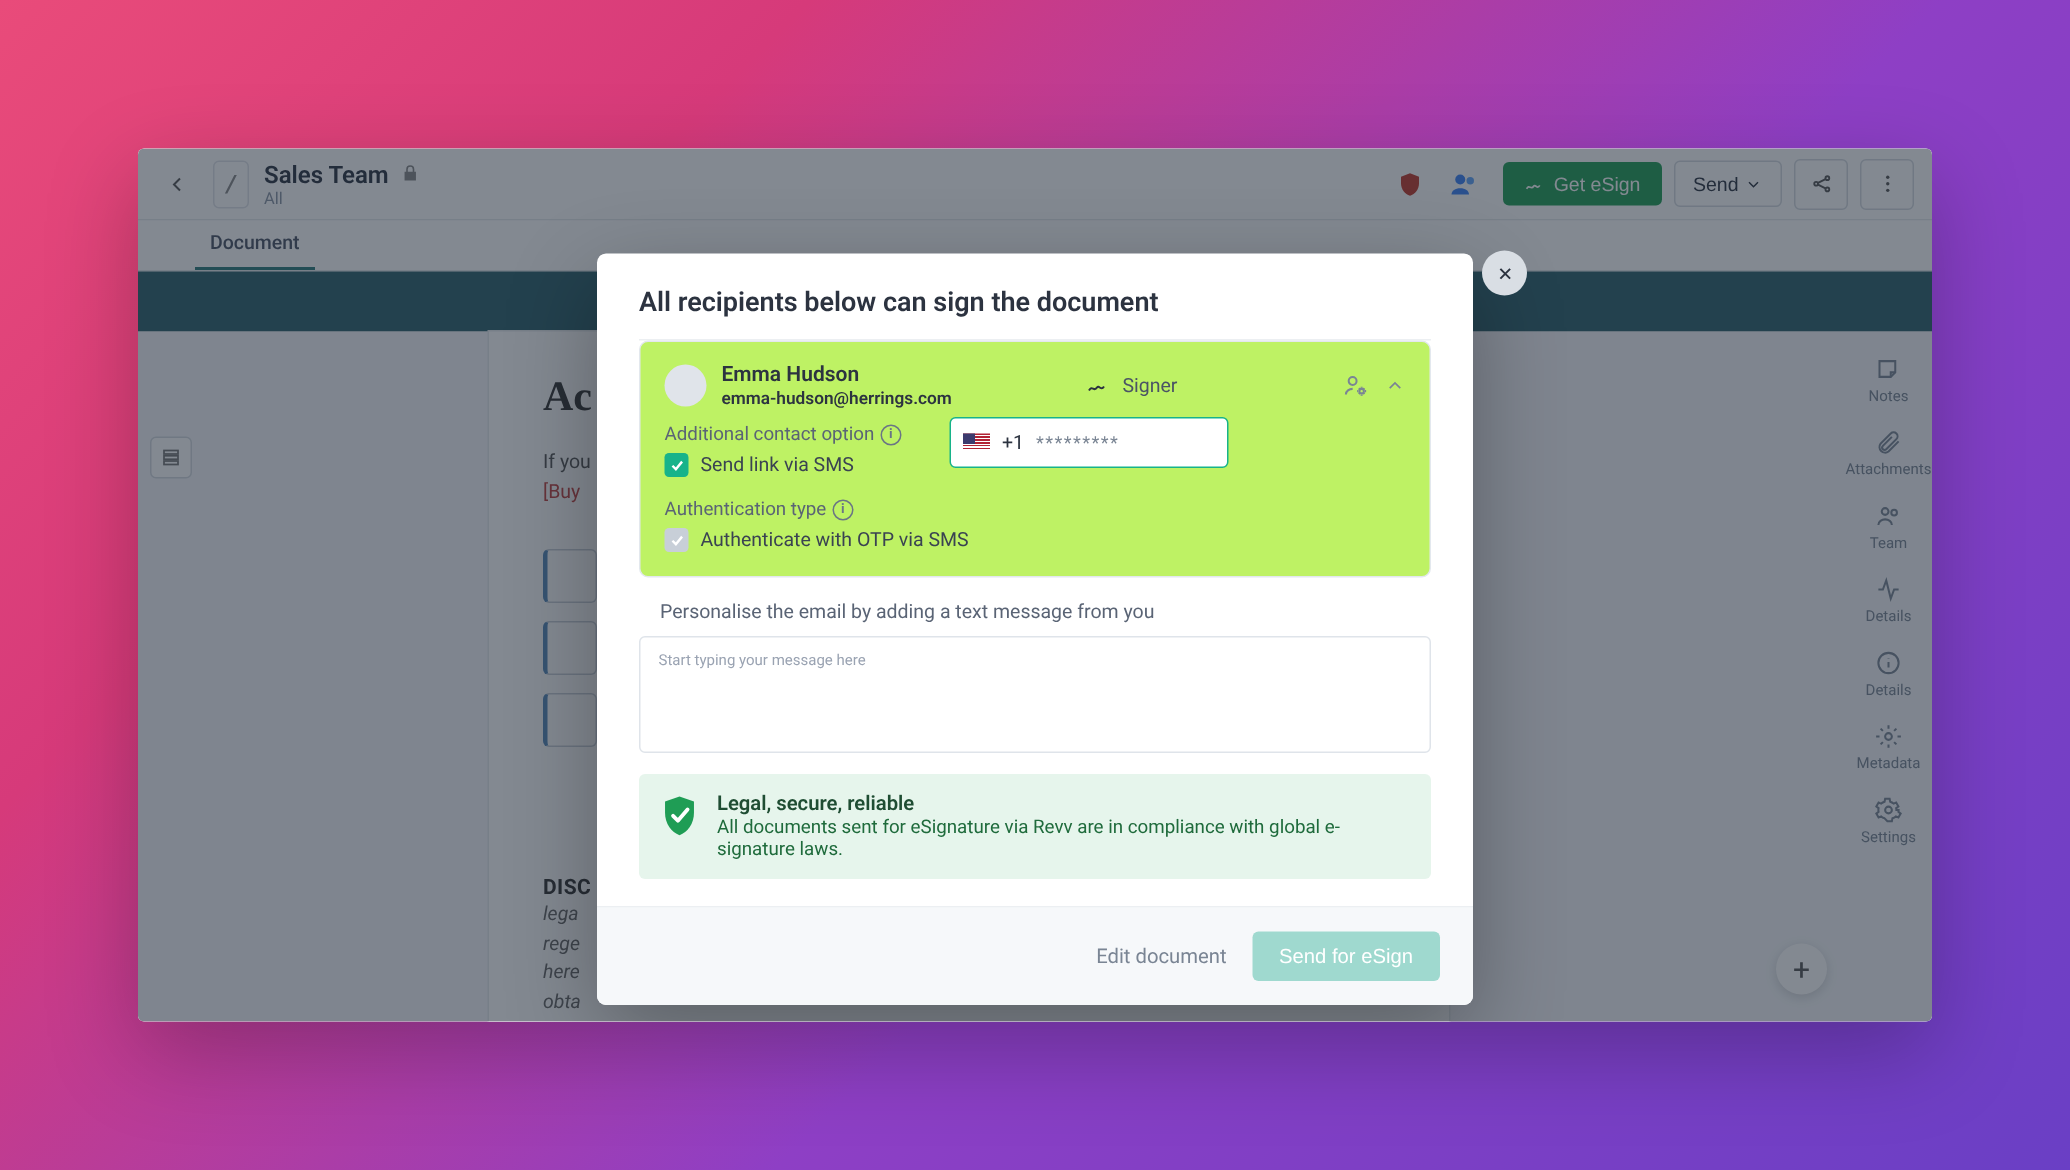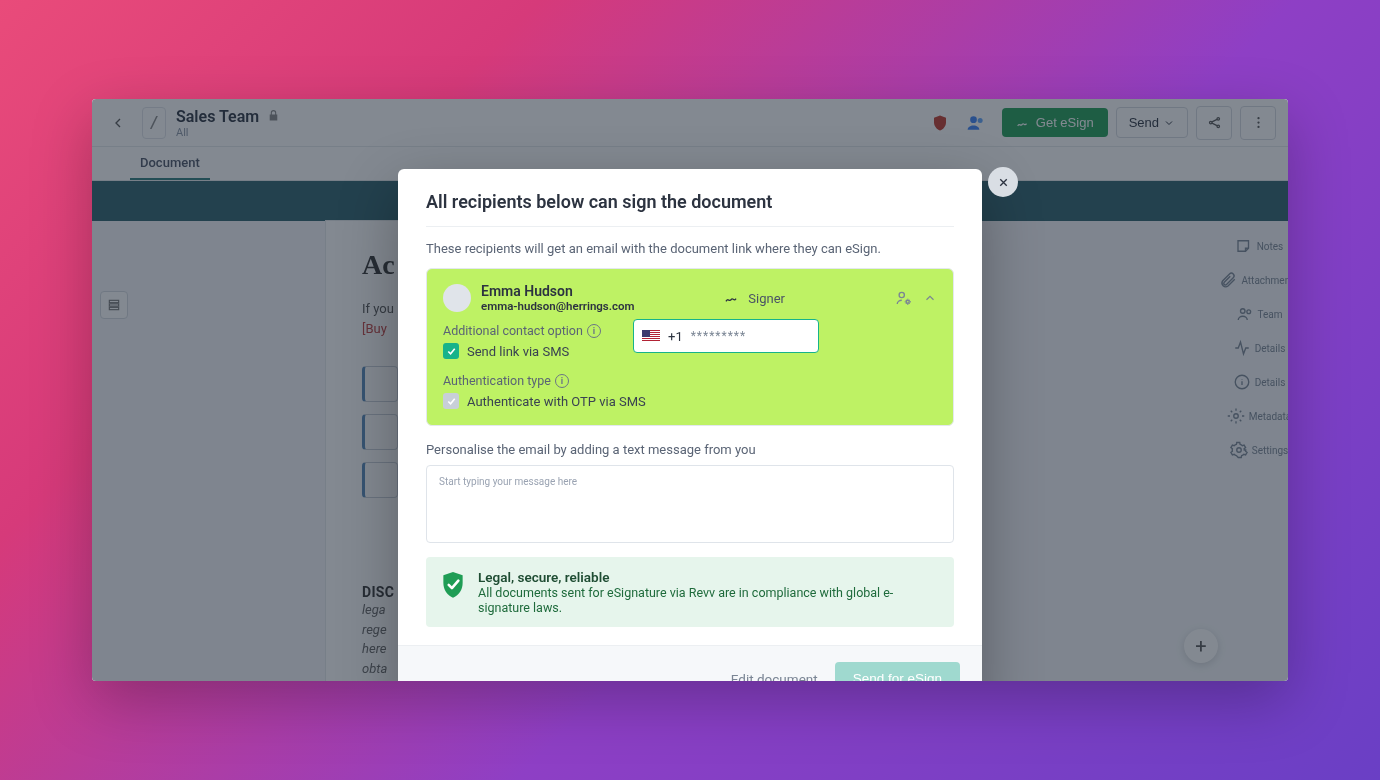--- a/index.html
+++ b/index.html
@@ -55,21 +55,21 @@
 .doc-page { margin-left:190px; width:640px; background:#fff; height:100%; padding:28px 36px; box-shadow:0 0 0 1px #e5e8eb;}
 .doc-page h1 { font-family: "Times New Roman", serif; font-size:28px; color:#333; margin-bottom:18px;}
 .doc-para { font-size:13px; color:#555; line-height:1.5;}
 .doc-link { color:#c04040;}
 .doc-btn { width:36px; height:36px; border:1px solid #c8cfd8; border-radius:4px; margin-top:12px; margin-right:8px; display:inline-flex; align-items:center; justify-content:center;}
 .doc-btn-stack { margin-top:28px;}
 .doc-h2 { font-size:14px; font-weight:700; color:#333; margin-top:86px; letter-spacing:.3px;}
 .doc-italic { font-size:13px; color:#666; font-style:italic; line-height:1.5;}
 
 .right-rail { position:absolute; right:0; top:0; width:58px; height:100%; display:flex; flex-direction:column; align-items:center; padding-top:8px;}
-.right-rail .sitem { display:flex; flex-direction:row; align-items:center; margin:8px 0; color:#7a8594; font-size:10px; gap:4px;}
+.right-rail .sitem { display:flex; flex-direction:column; align-items:center; margin:8px 0; color:#7a8594; font-size:10px; gap:4px;}
 .right-rail .sitem svg { width:18px; height:18px; }
 .fab { position:absolute; right:70px; bottom:18px; width:34px; height:34px; border-radius:50%; background:#fff; box-shadow:0 2px 8px rgba(0,0,0,.15); display:flex; align-items:center; justify-content:center; font-size:20px; color:#555;}
 
 .overlay { position:absolute; inset:0; background:rgba(30,40,55,0.55); display:flex; align-items:flex-start; justify-content:center; padding-top:70px;}
 
 .modal { width:584px; background:#fff; border-radius:6px; box-shadow:0 20px 60px rgba(0,0,0,.3); position:relative;}
 .close-btn { position:absolute; top:-2px; right:-36px; width:30px; height:30px; border-radius:50%; background:#d9dee4; display:flex; align-items:center; justify-content:center; color:#2c3340; font-size:16px; cursor:pointer;}
 .modal-pad { padding:22px 28px 0 28px;}
 .modal-title { font-size:18px; font-weight:600; color:#2c3340; padding-bottom:14px; border-bottom:1px solid #eceff2;}
 .modal-sub { font-size:13px; color:#5a6475; padding:14px 0 12px 0;}
@@ -87,21 +87,21 @@
 .chk { width:16px; height:16px; border-radius:3px; display:flex; align-items:center; justify-content:center; flex-shrink:0;}
 .chk.on { background:#17b38a; }
 .chk.off { background:#c8cfd8; }
 .chk svg { color:#fff; }
 .check-text { font-size:13px; color:#3a4352;}
 .phone-input { border:1.5px solid #17b38a; border-radius:4px; height:34px; width:186px; display:flex; align-items:center; padding:0 8px; gap:8px; background:#fff;}
 .flag { width:18px; height:12px; background:linear-gradient(#b22234 0 8%, #fff 8% 16%, #b22234 16% 24%, #fff 24% 32%, #b22234 32% 40%, #fff 40% 48%, #b22234 48% 56%, #fff 56% 64%, #b22234 64% 72%, #fff 72% 80%, #b22234 80% 88%, #fff 88% 100%); position:relative;}
 .flag::before { content:""; position:absolute; top:0; left:0; width:8px; height:7px; background:#3c3b6e;}
 .prefix { font-size:13px; color:#2c3340;}
 .phone-mask { font-size:12px; color:#7a8594; letter-spacing:1px;}
-.personalise { font-size:13px; color:#5a6475; margin-top:4px; margin-bottom:8px;}
+.personalise { font-size:13px; color:#5a6475; margin-top:4px; margin-bottom:8px;margin-left:14px;}
 .msgbox { border:1px solid #dfe4ea; border-radius:4px; height:78px; padding:10px 12px; font-size:10px; color:#9aa3b2;}
 .legal-box { background:#e6f5ec; border-radius:4px; padding:12px 14px; display:flex; gap:12px; margin-top:14px;}
 .shield { width:26px; height:30px; position:relative; flex-shrink:0; margin-top:2px;}
 .legal-title { font-size:13.5px; font-weight:600; color:#1f4d33;}
 .legal-text { font-size:12.5px; color:#1f6b3c;}
 .modal-footer { background:#f6f8fa; border-top:1px solid #eceff2; padding:16px 22px; display:flex; justify-content:flex-end; gap:17px; border-radius:0 0 6px 6px; margin-top:18px;}
 .edit-doc { color:#7a8594; font-size:13.5px; display:flex; align-items:center; cursor:pointer;}
 .send-esign { background:#9fd9cf; color:#fff; border:none; padding:9px 18px; border-radius:4px; font-size:13.5px; font-weight:500;}
 .row2 { display:flex; align-items:flex-start; position:relative;}
 .col-left { flex:0 0 190px;}
@@ -259,21 +259,20 @@
 
   <div class="overlay">
     <div class="modal">
       <div class="close-btn">
         <svg width="13" height="13" viewBox="0 0 24 24" fill="none" stroke="currentColor" stroke-width="2.5">
             <path d="M6 6l12 12M6 18L18 6"></path>
           </svg>
       </div>
       <div class="modal-pad">
         <div class="modal-title">All recipients below can sign the document</div>
-        <div class="modal-sub">These recipients will get an email with the document link where they can eSign.</div>
 
         <div class="recipient-card">
           <div class="recip-top">
             <div class="avatar"></div>
             <div>
               <div class="recip-name">Emma Hudson</div>
               <div class="recip-email">emma-hudson@herrings.com</div>
             </div>
             <div class="role-wrap">
               <svg width="16" height="16" viewBox="0 0 24 24" fill="none" stroke="#2c3340" stroke-width="2">

